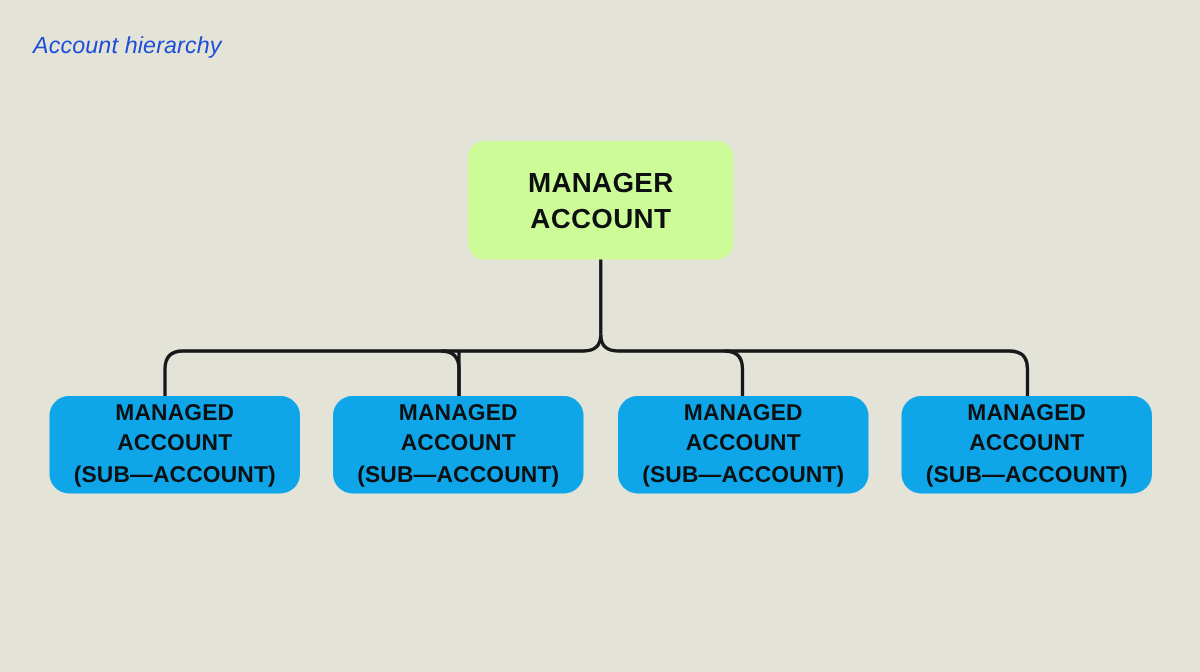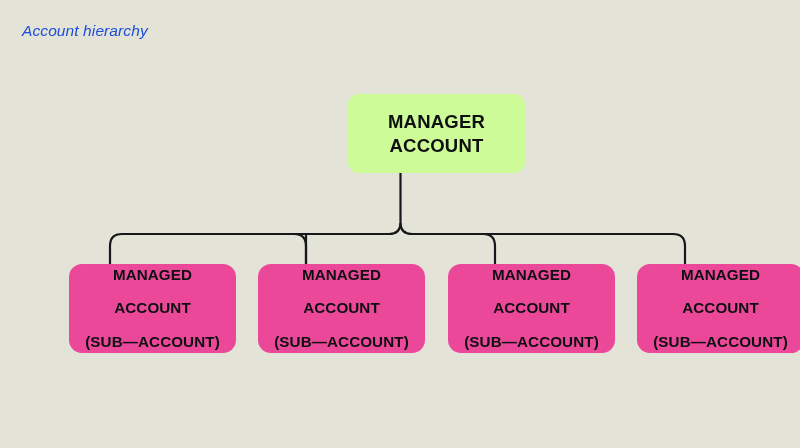--- a/index.html
+++ b/index.html
@@ -49,21 +49,20 @@
   .node {
     position: absolute;
     box-sizing: border-box;
     display: flex;
     flex-direction: column;
     align-items: center;
     justify-content: center;
     text-align: center;
     color: #0d0f10;
     font-weight: bold;
-    margin-left: 36px;
   }
 
   .node .line {
     display: block;
     white-space: nowrap;
   }
 
   #manager-node {
     left: 312px;
     top: 94px;
@@ -72,27 +71,26 @@
     background: #ccfb98;
     border-radius: 11px;
     font-size: 18.5px;
     line-height: 1.28;
     letter-spacing: 0.2px;
   }
 
   .managed-node {
     top: 264px;
     width: 167px;
-    height: 89px;
-    background: #ec4899;
+    height: 65px;
+    background: #0ea5e9;
     border-radius: 13px;
     font-size: 15.2px;
     line-height: 1.34;
     letter-spacing: 0.1px;
-    gap: 13px;
   }
 
   #managed-node-0 { left: 33px;  }
   #managed-node-1 { left: 222px; }
   #managed-node-2 { left: 412px; }
   #managed-node-3 { left: 601px; }
 </style>
 </head>
 <body>
 

